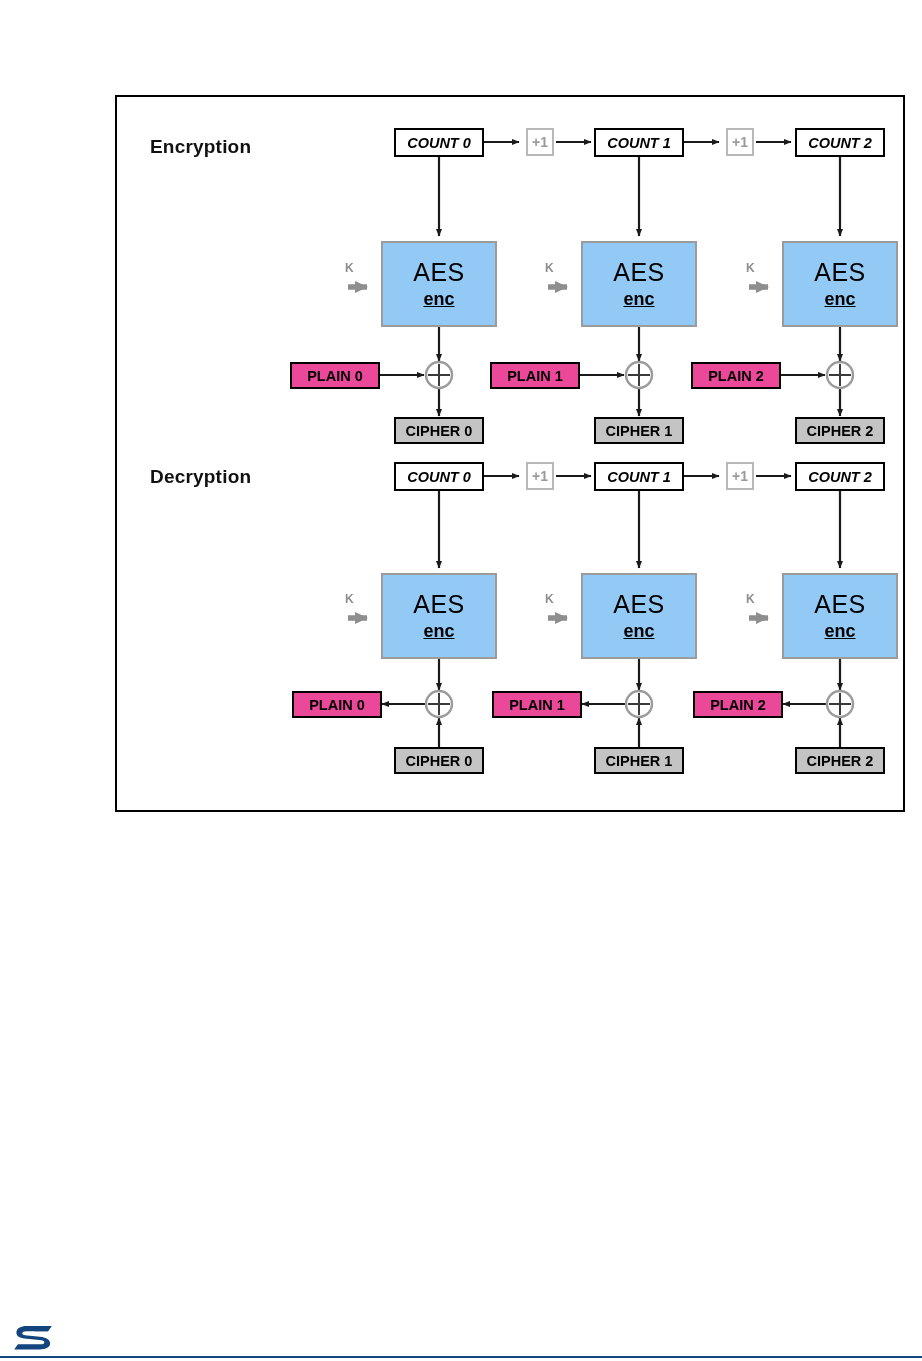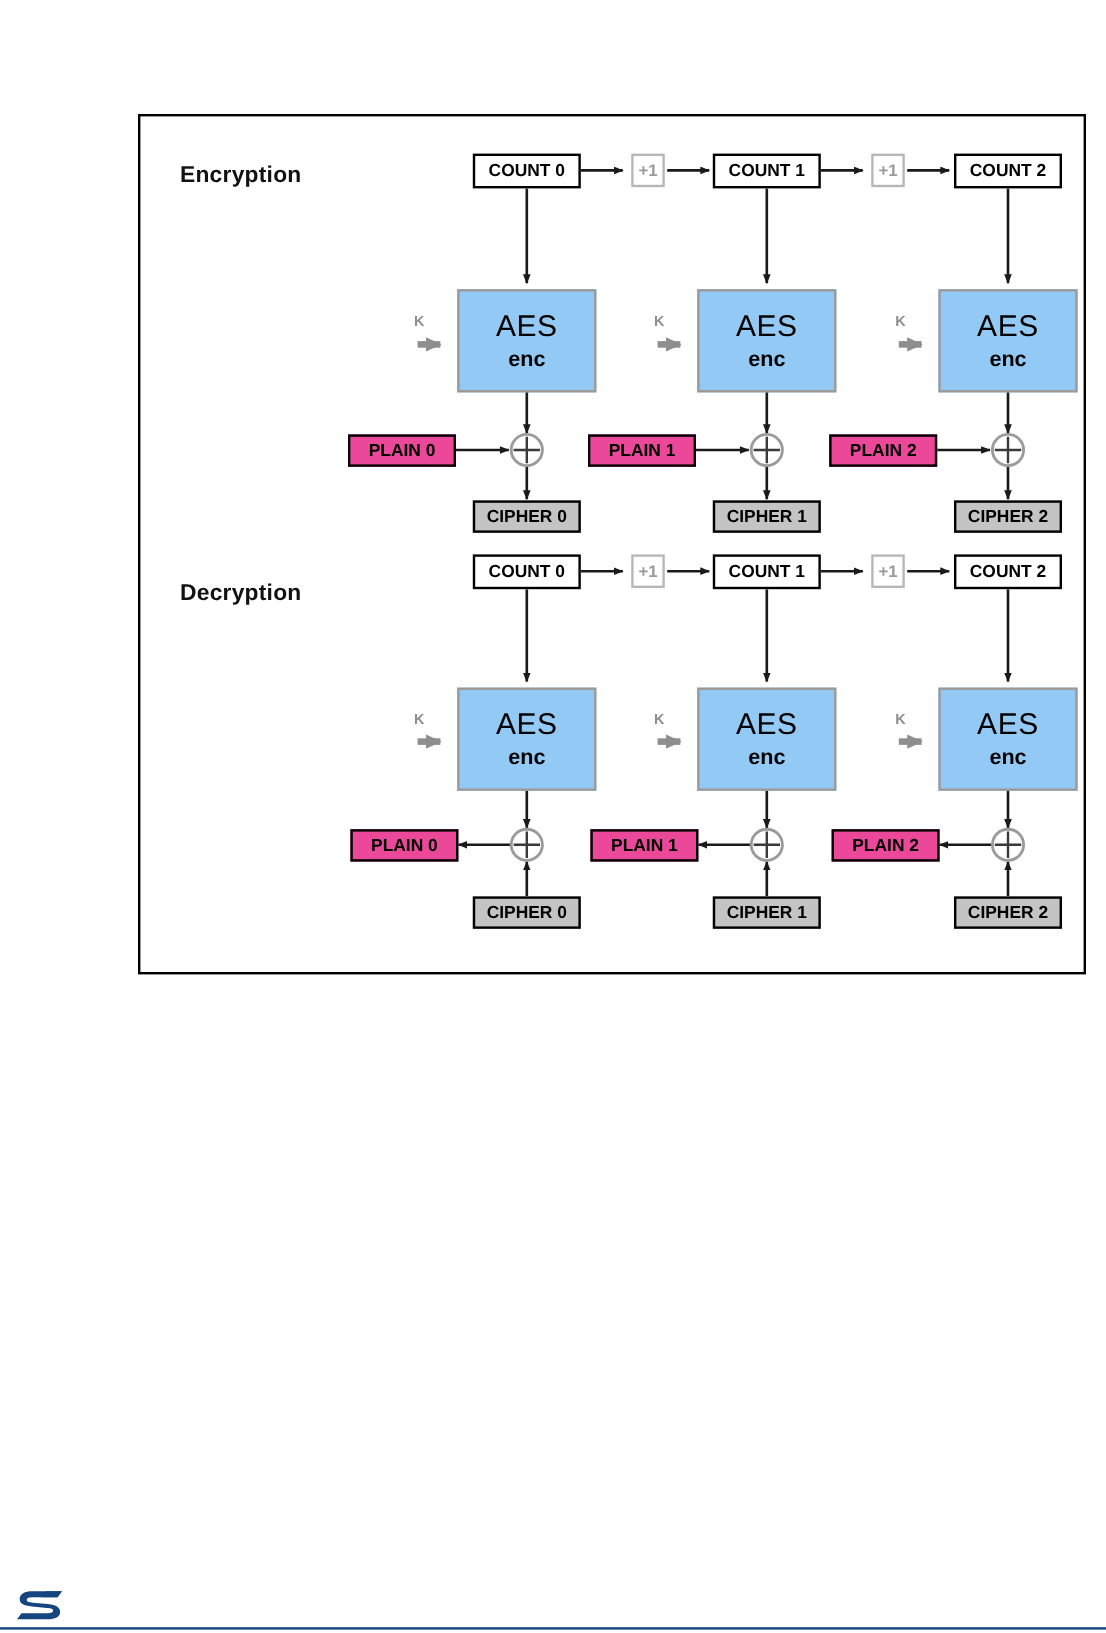--- a/index.html
+++ b/index.html
@@ -41,40 +41,41 @@
   
   .section-title {
     position: absolute;
     font-size: 19px;
     font-weight: bold;
     color: #111111;
     letter-spacing: 0.2px;
     white-space: nowrap;
   }
   #title-encryption { left: 150px; top: 136px; }
-  #title-decryption { left: 150px; top: 484px; }
+  #title-decryption { left: 150px; top: 466px; }
 
   
   .node {
     position: absolute;
     box-sizing: border-box;
     display: flex;
     align-items: center;
     justify-content: center;
     font-size: 15px;
     font-weight: bold;
     color: #000000;
     white-space: nowrap;
   }
   .count-box {
     background: #ffffff;
     border: 2.5px solid #000000;
     width: 90px;
     height: 29px;
     font-size: 14.5px;
+    font-style: italic;
   }
   .plus-box {
     background: #ffffff;
     border: 2px solid #b8b8b8;
     width: 28px;
     height: 28px;
     color: #9a9a9a;
     font-size: 14px;
   }
   .aes-box {
@@ -88,20 +89,21 @@
   }
   .aes-main {
     font-size: 25px;
     font-weight: normal;
     letter-spacing: 0.5px;
     margin-bottom: 5px;
   }
   .aes-sub {
     font-size: 18px;
     font-weight: bold;
+    text-decoration: underline;
   }
   .plain-box {
     background: #ec4899;
     border: 2.5px solid #000000;
     width: 90px;
     height: 27px;
     font-size: 14.5px;
   }
   .cipher-box {
     background: #c4c4c4;

